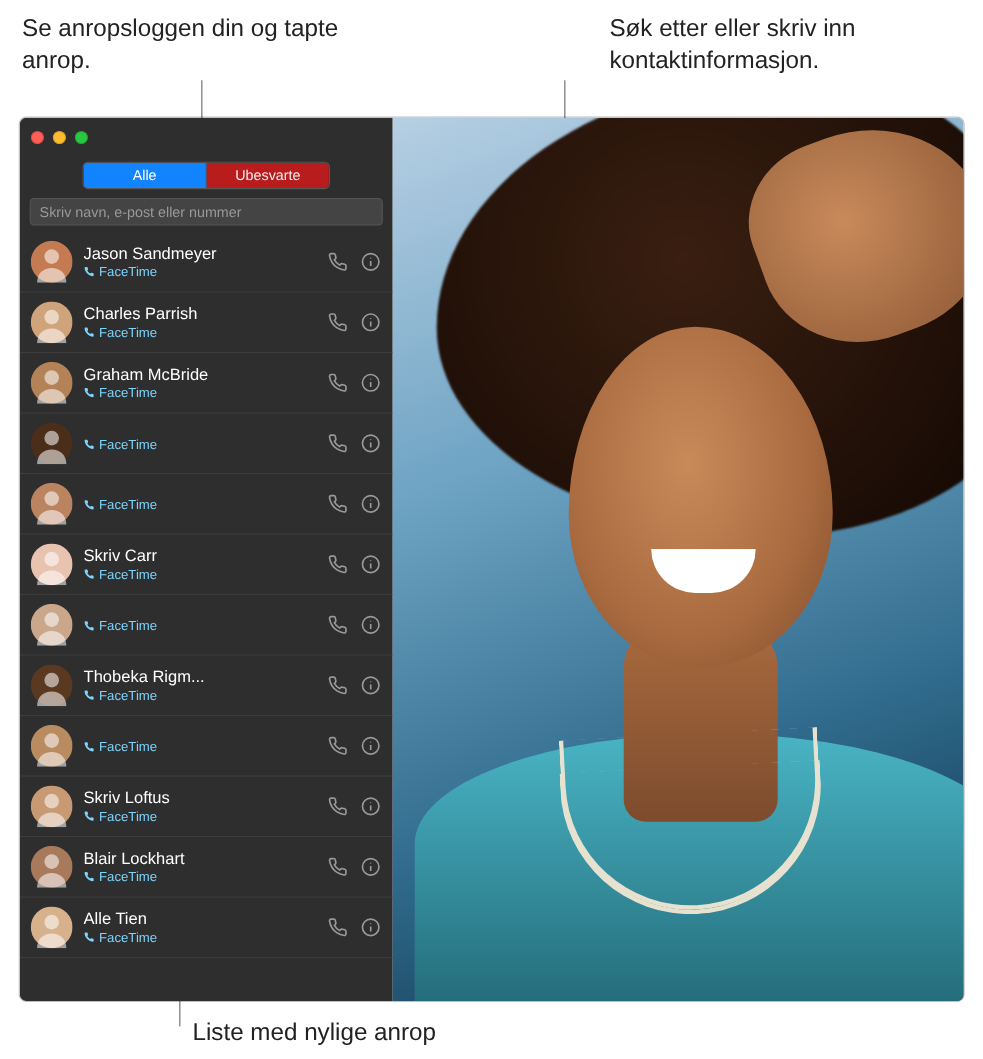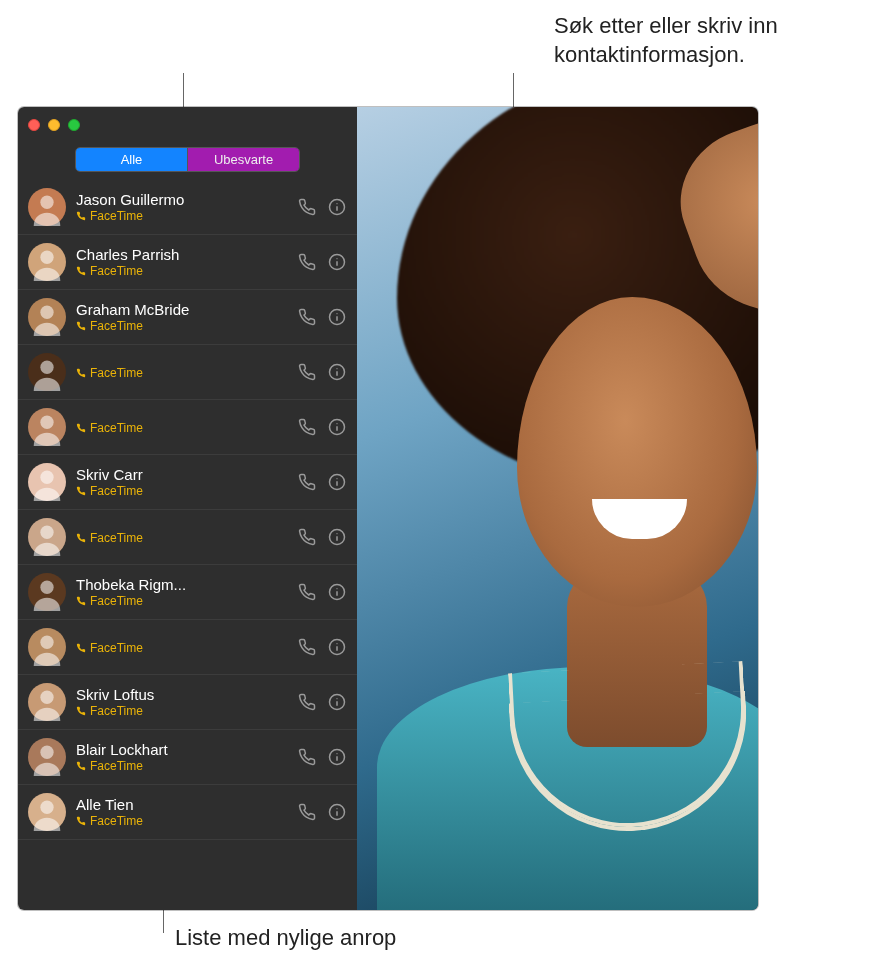--- a/index.html
+++ b/index.html
@@ -35,21 +35,21 @@
 
   .line-h2 { left: 358px; top: 210px; width: 155px; height: 1px; }
   .line-v2 { left: 513px; top: 73px; width: 1px; height: 138px; }
 
   .line-v3 { left: 163px; top: 910px; width: 1px; height: 23px; }
 
   .window {
     position: absolute;
     left: 18px;
     top: 107px;
-    width: 740px;
+    width: 858px;
     height: 803px;
     display: flex;
     border-radius: 6px;
     overflow: hidden;
     box-shadow: 0 0 0 1px rgba(0,0,0,.25);
   }
   .sidebar {
     width: 339px;
     background: #2e2e2e;
     display: flex;
@@ -76,21 +76,21 @@
     width: 225px;
     border-radius: 5px;
     overflow: hidden;
     border: 1px solid #565656;
   }
   .tab {
     flex: 1;
     text-align: center;
     font-size: 13px;
     padding: 4px 0;
-    background: #a21caf;
+    background: #b91c1c;
     color: #eee;
     cursor: pointer;
   }
   .tab.active {
     background: #1384ff;
     color: #fff;
   }
   .tab:not(:last-child){ border-right: 1px solid #565656; }
 
   .search {
@@ -121,21 +121,21 @@
     flex-shrink: 0;
     display: flex;
     align-items: center;
     justify-content: center;
     font-size: 14px;
     color: #fff;
   }
   .avatar svg { width: 100%; height: 100%; }
   .row-main { flex: 1; min-width: 0; }
   .name { font-size: 15px; color: #fff; white-space: nowrap; overflow: hidden; text-overflow: ellipsis; }
-  .sub { font-size: 12px; color: #eab308; display: flex; align-items: center; gap: 4px; margin-top: 1px;}
+  .sub { font-size: 12px; color: #7dd3fc; display: flex; align-items: center; gap: 4px; margin-top: 1px;}
   .sub svg { width: 10px; height: 10px; }
   .actions { display: flex; align-items: center; gap: 10px; }
   .icon-btn {
     width: 20px; height: 20px; color: #9a9a9a; cursor: pointer;
     display: inline-flex; align-items: center; justify-content: center;
   }
   .icon-btn svg { width: 18px; height: 18px; }
 
   .video {
     flex: 1;
@@ -207,20 +207,21 @@
     left: 175px;
     top: 925px;
     font-size: 22px;
     color: #222;
   }
 </style>
 </head>
 <body>
 
 <div class="callouts-top">
+  <div class="callout-text">Se anropsloggen din og tapte anrop.</div>
   <div class="callout-text callout-right">Søk etter eller skriv inn kontaktinformasjon.</div>
 </div>
 
 <div class="callout-line line-v1"></div>
 <div class="callout-line line-h1"></div>
 <div class="callout-line line-v1a"></div>
 <div class="callout-line line-v1b"></div>
 <div class="callout-line line-h2"></div>
 <div class="callout-line line-v2"></div>
 <div class="callout-line line-v3"></div>
@@ -232,32 +233,35 @@
       <div class="dot red"></div>
       <div class="dot yellow"></div>
       <div class="dot green"></div>
     </div>
 
     <div class="tabs">
       <div class="tab active">Alle</div>
       <div class="tab">Ubesvarte</div>
     </div>
 
+    <div class="search">
+      <span>Skriv navn, e-post eller nummer</span>
+    </div>
 
     <div class="list" id="list">
         <div class="row">
           <div class="avatar">
             <svg viewBox="0 0 40 40">
               <circle cx="20" cy="20" r="20" fill="#c47b52"></circle>
               <circle cx="20" cy="15" r="7" fill="rgba(255,255,255,.55)"></circle>
               <path d="M6 40c0-9 6.3-14 14-14s14 5 14 14z" fill="rgba(255,255,255,.55)"></path>
             </svg>
           </div>
           <div class="row-main">
-            <div class="name">Jason Guillermo</div>
+            <div class="name">Jason Sandmeyer</div>
             <div class="sub">
               <span style="display: inline-flex; width: 10px; height: 10px;">
                 <svg viewBox="0 0 24 24" fill="currentColor">
                   <path d="M22 16.9v3a2 2 0 0 1-2.2 2 19.8 19.8 0 0 1-8.6-3.1 19.5 19.5 0 0 1-6-6A19.8 19.8 0 0 1 2.1 4.2 2 2 0 0 1 4.1 2h3a2 2 0 0 1 2 1.7c.1.9.3 1.8.6 2.6a2 2 0 0 1-.5 2.1L8 9.6a16 16 0 0 0 6.4 6.4l1.2-1.2a2 2 0 0 1 2.1-.5c.8.3 1.7.5 2.6.6A2 2 0 0 1 22 16.9z"></path>
                 </svg>
               </span>
               <span>FaceTime</span>
             </div>
           </div>
           <div class="actions">

